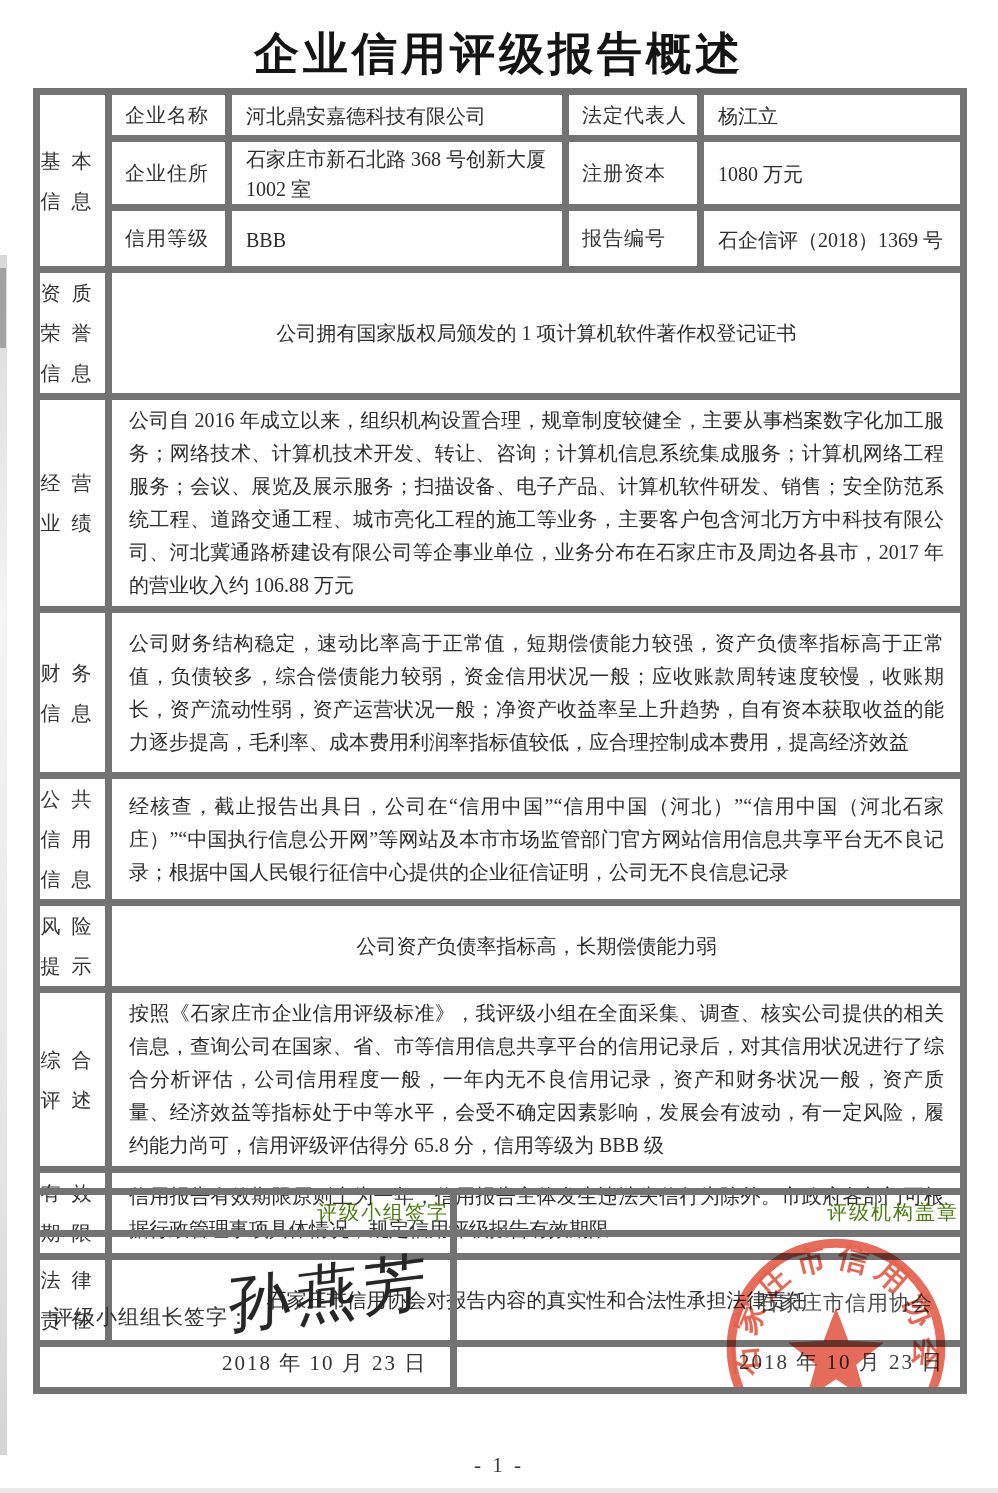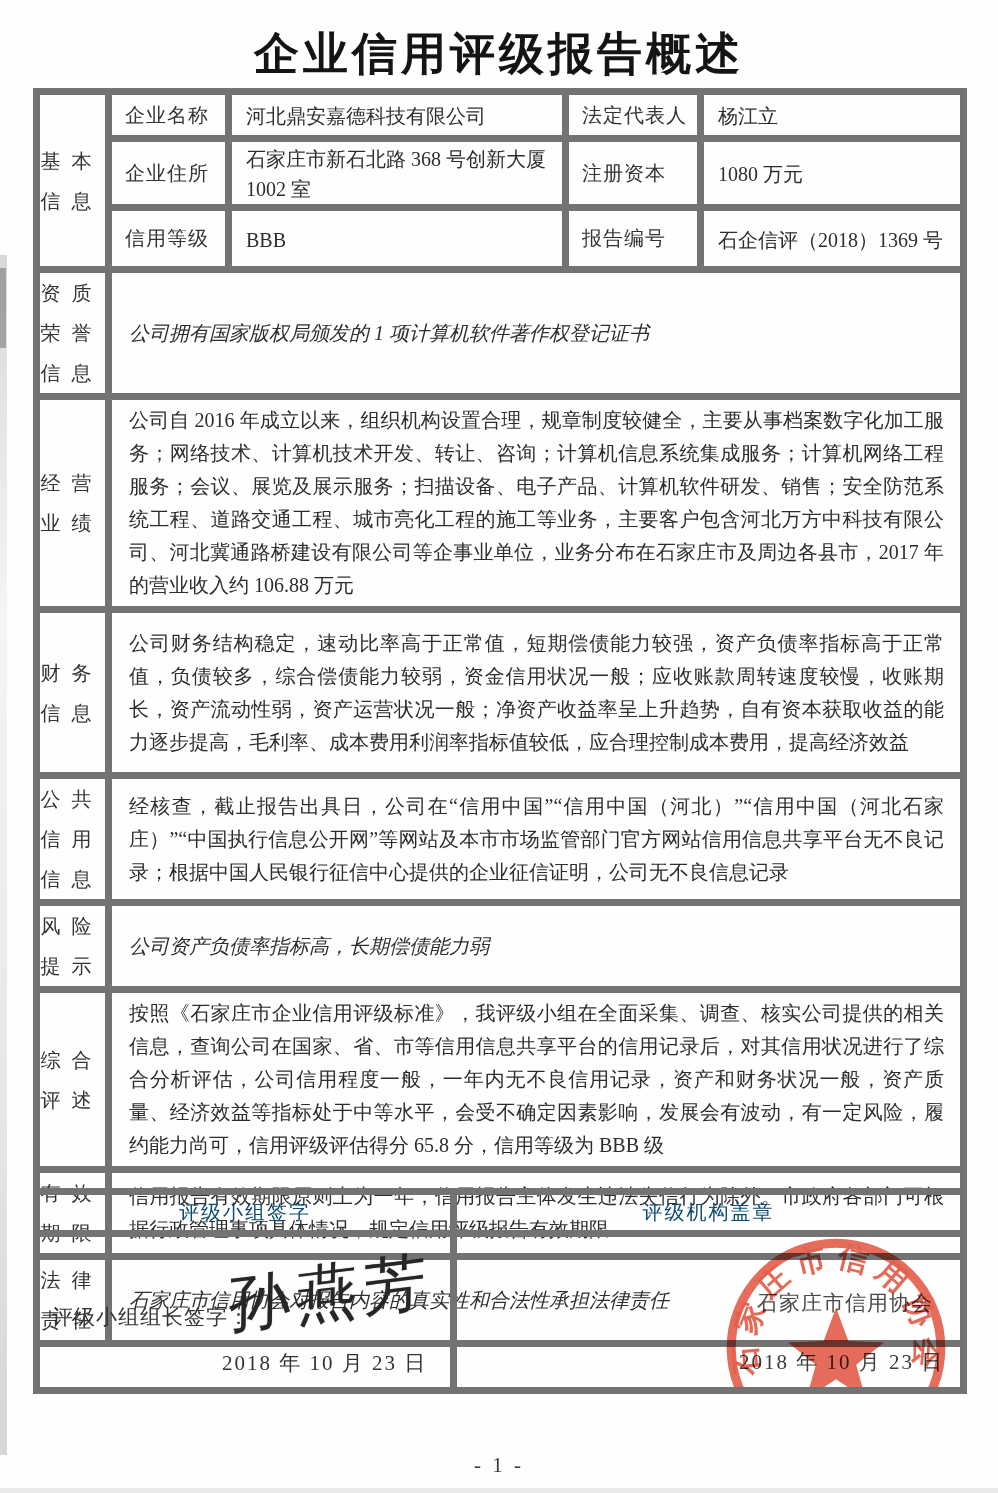--- a/index.html
+++ b/index.html
@@ -39,23 +39,23 @@
   .sec-label{
     width:64px;margin:0 auto;letter-spacing:11px;line-height:40px;
     word-break:break-all;text-align:left;font-size:20px;color:#333;
   }
   .field-label{padding:2px 4px 2px 13px;letter-spacing:1px;color:#333;}
   .field-value{padding:2px 6px 0 14px;line-height:30px;}
   .content-cell{
     padding:4px 16px 4px 17px;line-height:33px;text-align:justify;
     text-justify:inter-ideograph;word-break:break-all;color:#2d2d2d;
   }
-  .single-line{text-align:left;font-style:italic;}
-
-  .sig-header{ text-align:center;letter-spacing:2px;color:#0c4a6e;}
+  .single-line{text-align:center;}
+
+  .sig-header{ text-align:right;letter-spacing:2px;color:#4d7c0f;}
   .sig-body{position:relative;padding:0;}
 
   .leader-label{position:absolute;left:12px;top:66px;font-size:21px;letter-spacing:1px;color:#333;}
   .signature-hand{
     position:absolute;left:188px;top:14px;font-size:62px;color:#262626;
     transform:rotate(-7deg) skewX(-8deg);letter-spacing:6px;font-weight:500;
     text-shadow:0 0 1px rgba(40,40,40,.55);
   }
   .team-date{position:absolute;left:182px;bottom:10px;font-size:21px;letter-spacing:2px;color:#333;}
 

